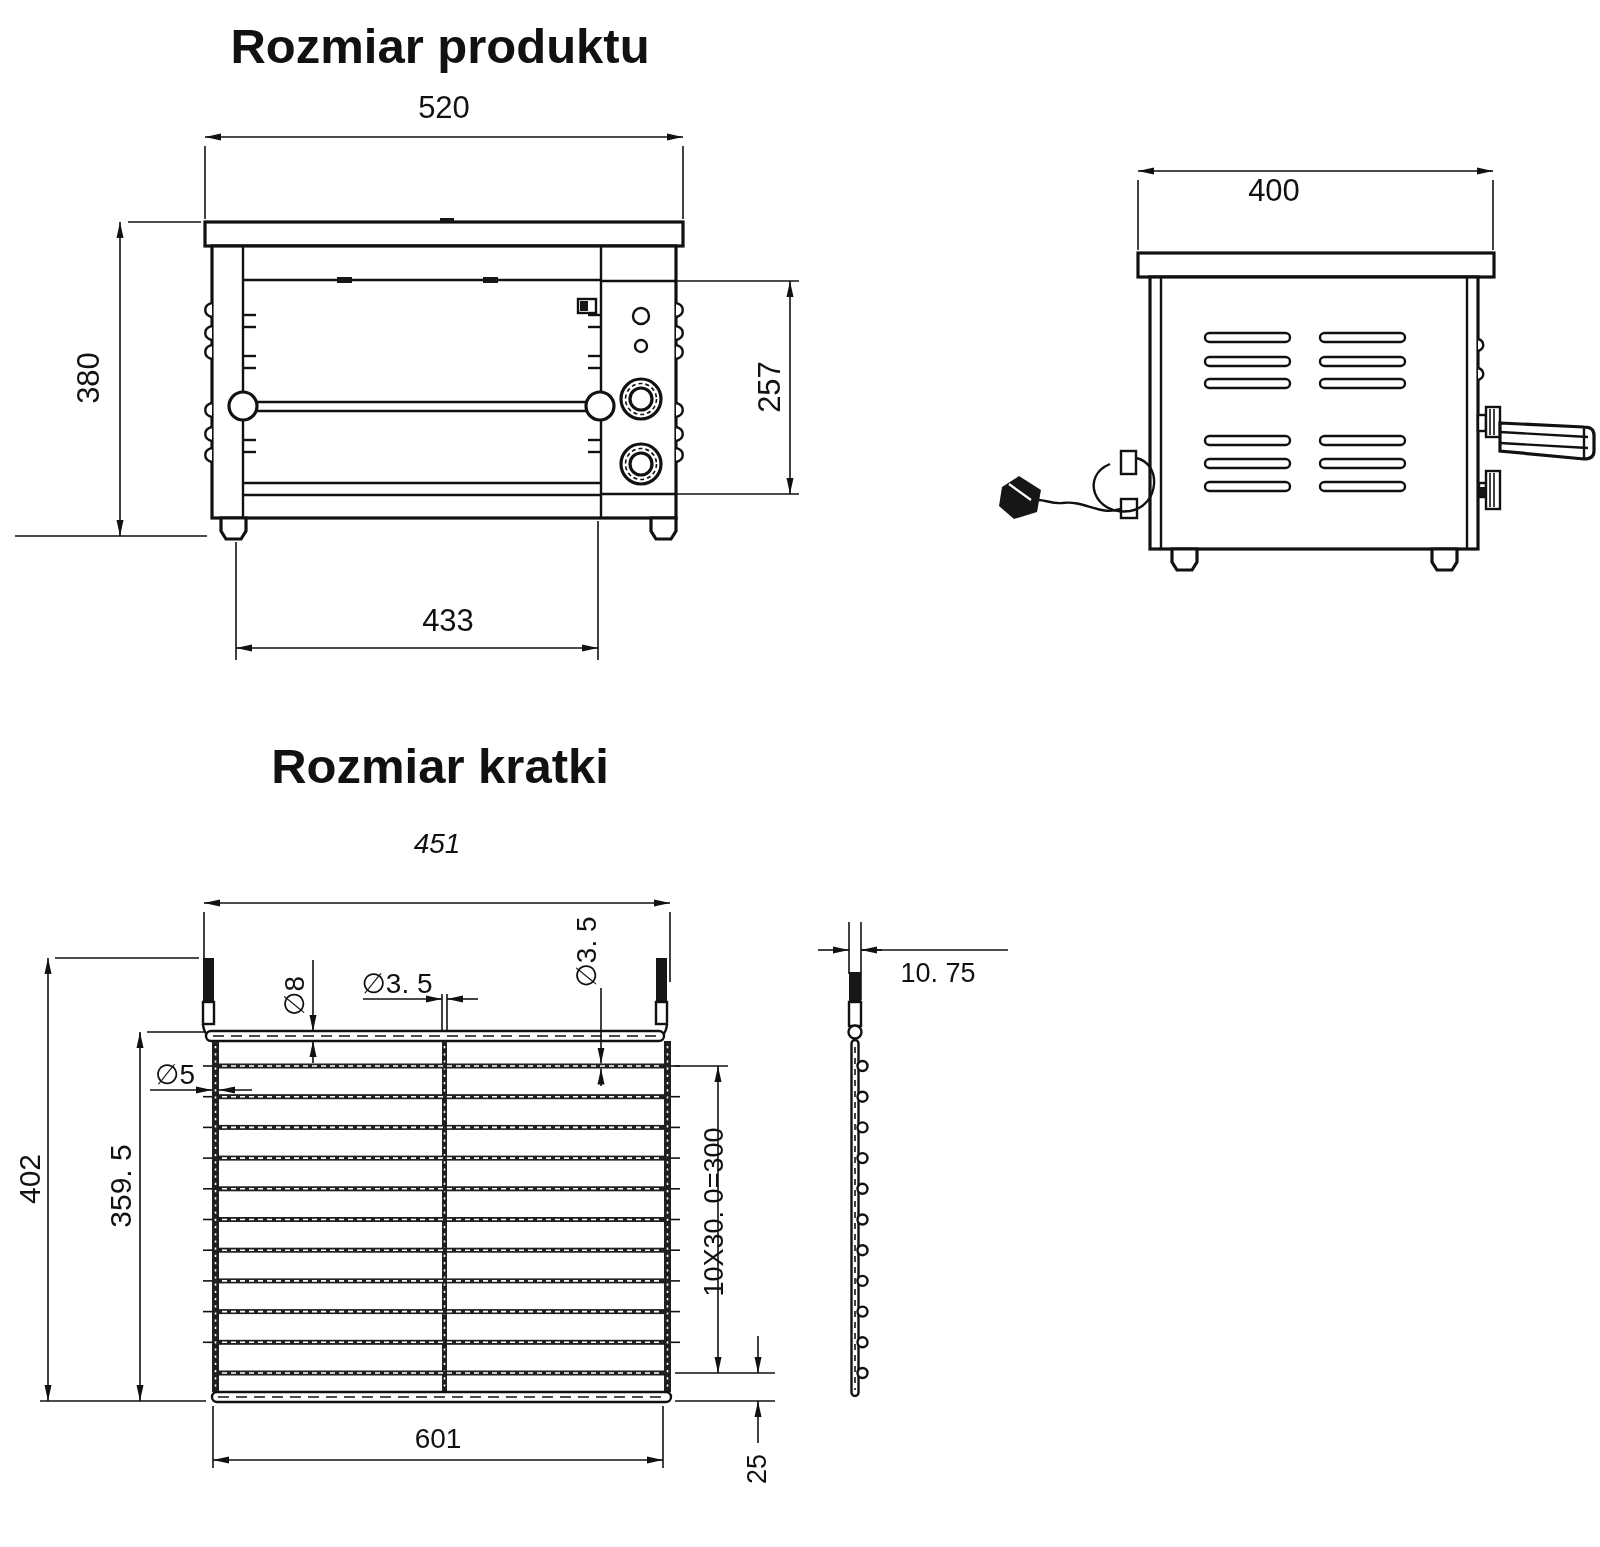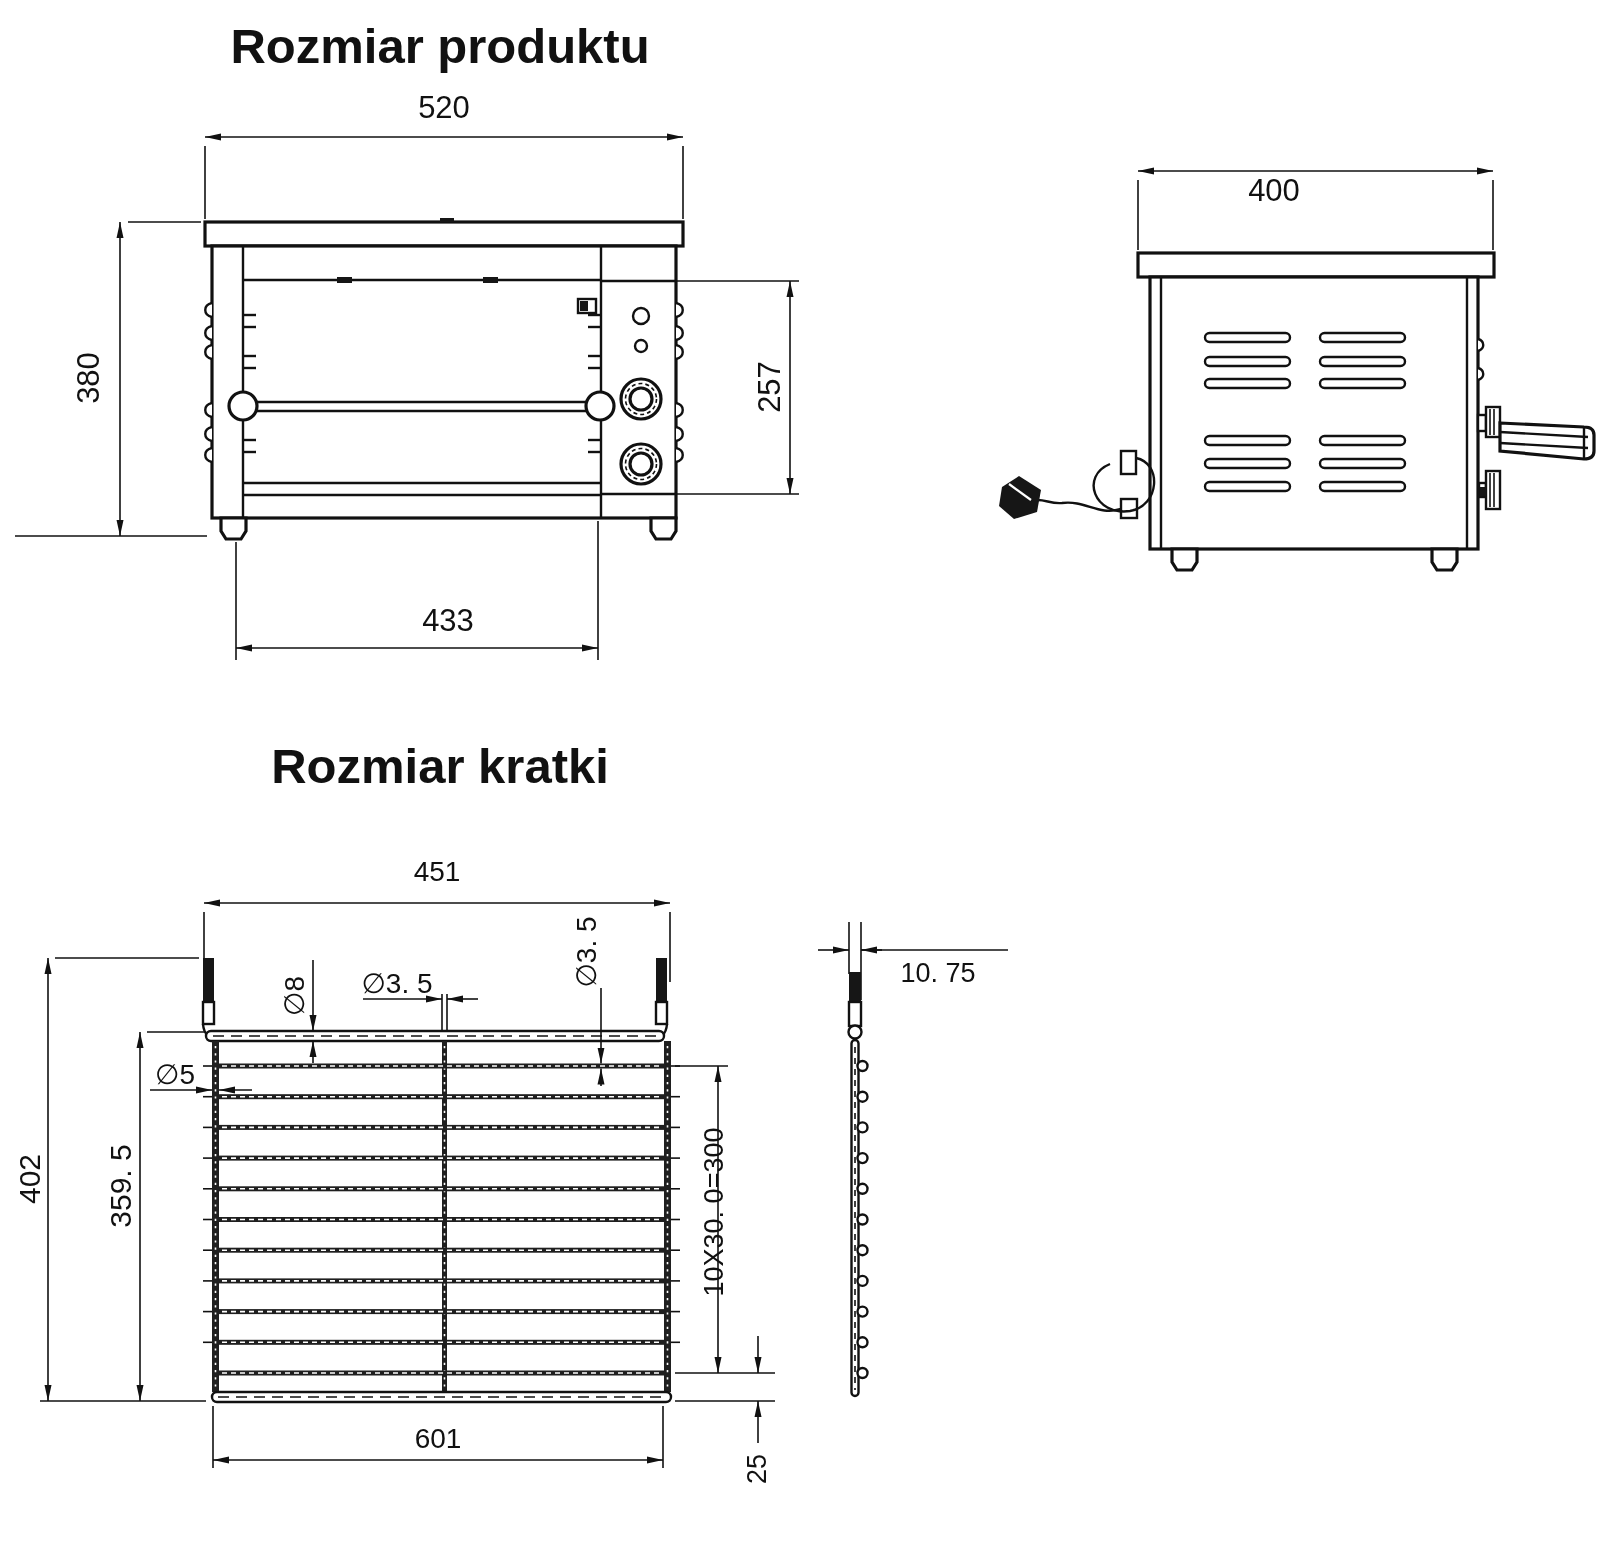--- a/index.html
+++ b/index.html
@@ -331,21 +331,21 @@
   </svg>
 
   <div class="lbl title" style="left:440px;top:46px;">Rozmiar produktu</div>
   <div class="lbl d31" style="left:444px;top:107px;">520</div>
   <div class="lbl d31 rot" style="left:88px;top:378px;">380</div>
   <div class="lbl d31" style="left:400px;top:620px;margin-left:48px;">433</div>
   <div class="lbl d31 rot" style="left:769px;top:387px;">257</div>
   <div class="lbl d31" style="left:1274px;top:150px;margin-top:40px;">400</div>
 
   <div class="lbl title" style="left:440px;top:766px;">Rozmiar kratki</div>
-  <div class="lbl d28" style="left:437px;top:872px;">451</div>
+  <div class="lbl d28" style="left:437px;top:844px;font-style:italic;">451</div>
   <div class="lbl d30 rot" style="left:30px;top:1179px;">402</div>
   <div class="lbl d30 rot" style="left:121px;top:1186px;">359. 5</div>
   <div class="lbl d28 rot" style="left:295px;top:996px;">∅8</div>
   <div class="lbl d28" style="left:397px;top:984px;">∅3. 5</div>
   <div class="lbl d28 rot" style="left:587px;top:952px;">∅3. 5</div>
   <div class="lbl d28" style="left:175px;top:1075px;">∅5</div>
   <div class="lbl d27 rot" style="left:714px;top:1212px;">10X30. 0=300</div>
   <div class="lbl d27 rot" style="left:757px;top:1469px;">25</div>
   <div class="lbl d28" style="left:438px;top:1439px;">601</div>
   <div class="lbl d27" style="left:938px;top:973px;">10. 75</div>

